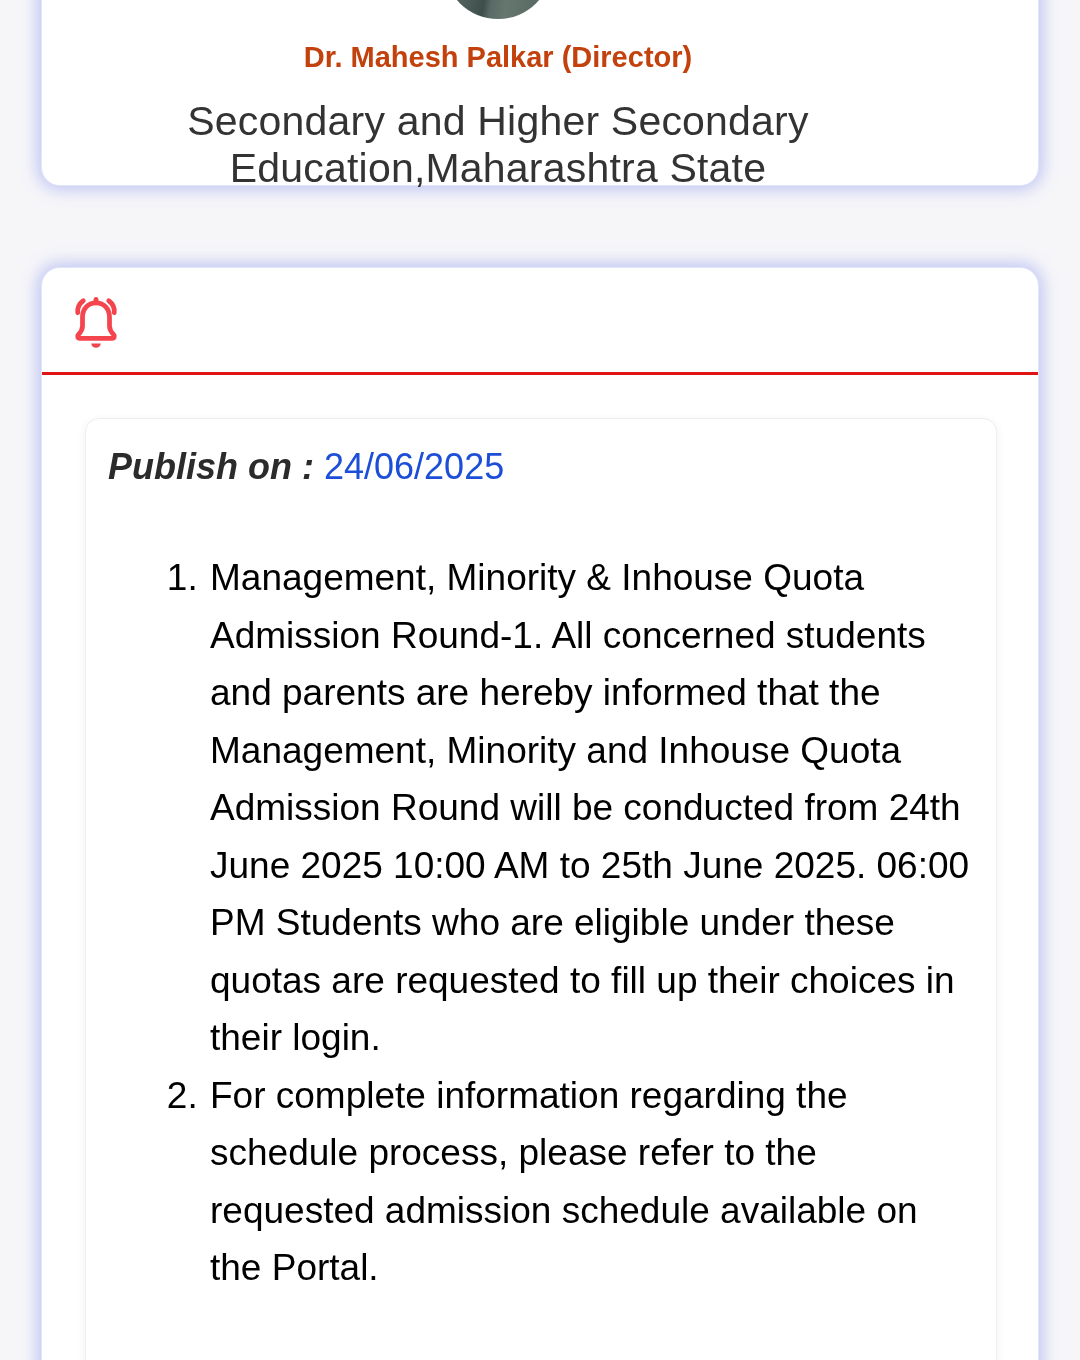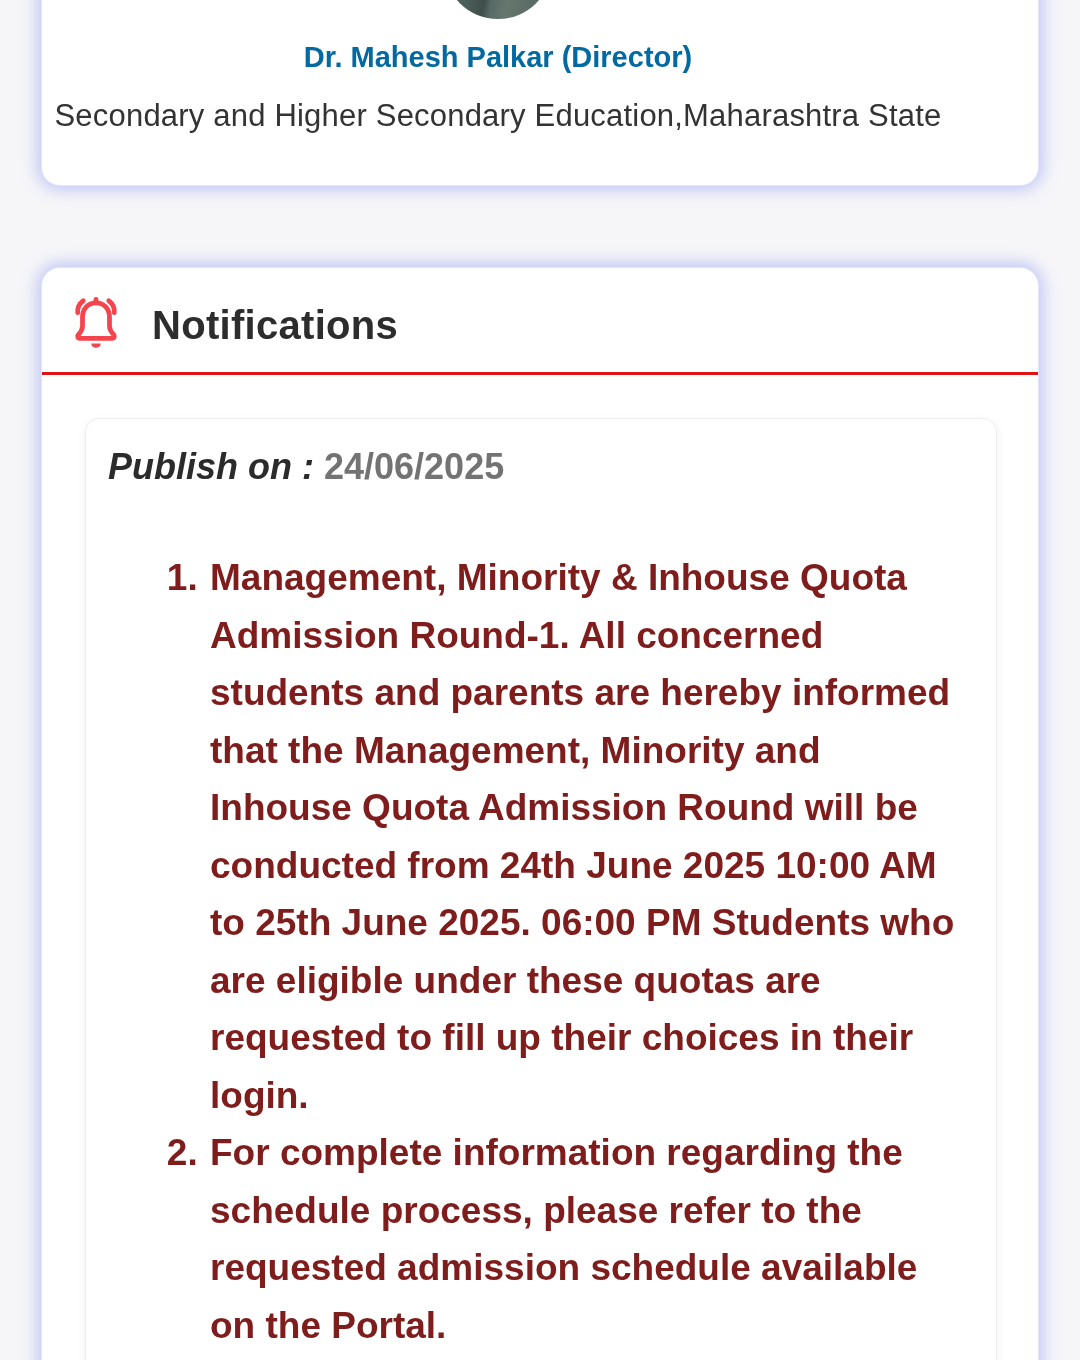--- a/index.html
+++ b/index.html
@@ -48,27 +48,27 @@
     background: linear-gradient(100deg,
       #5c6e6a 0%, #4c5e5a 30%, #3e4e4b 44%, #586a66 50%,
       #66776f 62%, #5a6b66 84%, #6e6a5f 97%);
   }
   .director-name {
     position: absolute;
     top: 181px;
     width: 100%;
     font-size: 29px;
     font-weight: 700;
-    color: #0369a1;
+    color: #c2410c;
   }
   .director-subtitle {
     position: absolute;
     top: 238px;
     width: 100%;
-    font-size: 31px;
+    font-size: 41px;
     font-weight: 400;
     color: #333333;
     letter-spacing: 0.2px;
   }
   
   .notifications-card {
     top: 268px;
     height: 1240px;
   }
   .notif-header {
@@ -104,28 +104,27 @@
     box-sizing: border-box;
     min-height: 1050px;
     background: #ffffff;
   }
   .publish-row {
     font-size: 36px;
     line-height: 44px;
     color: #2b2b2b;
   }
   .publish-label { font-weight: 700; font-style: italic; }
-  .publish-date  { font-weight: 700; color: #737373; }
+  .publish-date  { font-weight: 400; color: #1d4ed8; }
   .notice-list {
     margin: 60px 0 0 0;
     padding: 0 0 0 100px;
     font-size: 37px;
     line-height: 57.5px;
-    color: #7f1d1d;
-    font-weight: bold;
+    color: #000000;
   }
   .notice-list li {
     max-width: 772px;
     padding-left: 2px;
   }
 </style>
 </head>
 <body>
 
 <div class="page">
@@ -147,21 +146,20 @@
 
           <path d="M12 3.1 V1.7" stroke="#f4454e" stroke-width="1.9" stroke-linecap="round"></path>
 
           <path d="M10.1 19.4 A1.9 1.7 0 0 0 13.9 19.4 Z" fill="#f4454e"></path>
 
           <path d="M4.7 7.1 C4.5 5.2 5.4 3.4 6.9 2.3" stroke="#f4454e" stroke-width="1.9" stroke-linecap="round"></path>
 
           <path d="M19.3 7.1 C19.5 5.2 18.6 3.4 17.1 2.3" stroke="#f4454e" stroke-width="1.9" stroke-linecap="round"></path>
         </svg>
       </div>
-      <div class="notif-title">Notifications</div>
     </div>
 
     <div class="red-divider"></div>
 
     <div class="notice-card">
       <div class="publish-row">
         <span class="publish-label">Publish on :</span>
         <span class="publish-date">24/06/2025</span>
       </div>
 

